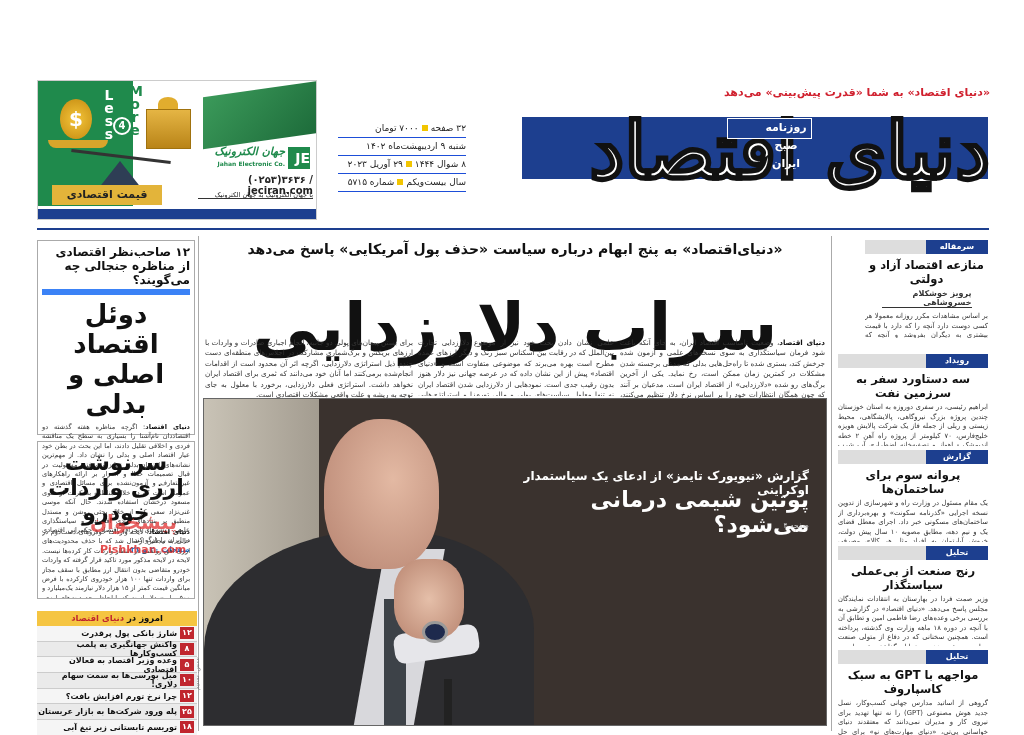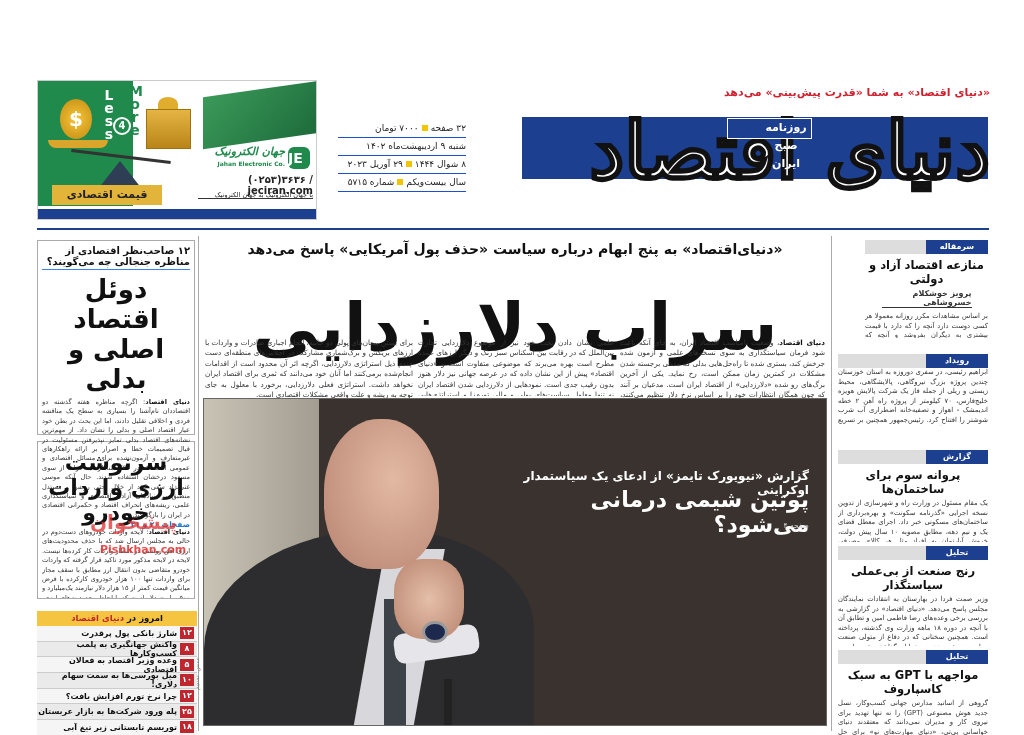--- a/index.html
+++ b/index.html
@@ -24,21 +24,21 @@
   .ad-coin { position: absolute; left: 22px; top: 18px; width: 32px; height: 40px; border-radius: 50%; background: radial-gradient(circle,#f4c53a,#c48a10); color: #fff; font-weight: bold; font-size: 20px; text-align: center; line-height: 40px; }
   .ad-scale-l { position: absolute; left: 10px; top: 59px; width: 60px; height: 8px; background: #d9a52b; border-radius: 0 0 30px 30px; }
   .ad-gift { position: absolute; left: 108px; top: 28px; width: 45px; height: 40px; background: linear-gradient(#e5b544,#b98418); border: 1px solid #a0720e; }
   .ad-gift-bow { position: absolute; left: 120px; top: 16px; width: 20px; height: 14px; background: #e1ad2e; border-radius: 50% 50% 10% 10%; }
   .ad-beam { position: absolute; left: 33px; top: 74px; width: 100px; height: 3px; background: #333; transform: rotate(7deg); }
   .ad-base { position: absolute; left: 60px; top: 80px; width: 0; height: 0; border-left: 22px solid transparent; border-right: 22px solid transparent; border-bottom: 28px solid #2e3e55; }
   .ad-less { position: absolute; left: 65px; top: 8px; width: 12px; color: #fff; font-size: 14px; line-height: 13px; font-weight: bold; text-align: center; word-break: break-all; }
   .ad-more { position: absolute; left: 91px; top: 4px; width: 12px; color: #1f8a4c; font-size: 14px; line-height: 13px; font-weight: bold; text-align: center; word-break: break-all; }
   .ad-four { position: absolute; left: 75px; top: 36px; width: 18px; height: 18px; border-radius: 50%; border: 2px solid #fff; background: #1f8a4c; color: #fff; font-size: 10px; font-weight: bold; text-align: center; line-height: 14px; }
   .ad-price { position: absolute; left: 14px; top: 104px; width: 110px; height: 20px; background: #e3b43a; color: #222; font-size: 11px; font-weight: bold; text-align: center; line-height: 20px; direction: rtl; }
-  .ad-brand-logo { position: absolute; left: 250px; top: 66px; width: 22px; height: 22px; background: #1f8a4c; color: #fff; font-size: 14px; font-weight: bold; text-align: left; line-height: 22px; border-radius: 6px; }
+  .ad-brand-logo { position: absolute; left: 250px; top: 66px; width: 22px; height: 22px; background: #1f8a4c; color: #fff; font-size: 14px; font-weight: bold; text-align: right; line-height: 22px; }
   .ad-brand-fa { position: absolute; left: 165px; top: 64px; width: 82px; text-align: right; color: #1f8a4c; font-size: 11px; font-weight: bold; font-style: italic; direction: rtl; }
   .ad-brand-en { position: absolute; left: 165px; top: 79px; width: 82px; text-align: right; color: #1f8a4c; font-size: 6px; font-weight: bold; }
   .ad-url { position: absolute; left: 160px; top: 93px; width: 115px; text-align: right; font-size: 10px; font-weight: bold; color: #222; border-bottom: 1px solid #333; padding-bottom: 2px; }
   .ad-slogan { position: absolute; left: 160px; top: 110px; width: 115px; text-align: right; font-size: 6.5px; color: #222; direction: rtl; }
   .ad-bottom { position: absolute; left: 0; top: 128px; width: 280px; height: 12px; background: #1d3f8f; }
 
   
   .rule-h { height: 1px; background: #888; }
   .rule-v { width: 1px; background: #aaa; }
 
@@ -61,21 +61,21 @@
   .photo-cuff { position: absolute; left: 190px; top: 230px; width: 85px; height: 30px; background: #e6e6ea; border-radius: 10px; transform: rotate(-8deg); }
   .photo-watch { position: absolute; left: 218px; top: 222px; width: 26px; height: 22px; background: #1e2a4d; border: 3px solid #999; border-radius: 50%; }
   .photo-mic { position: absolute; left: 240px; top: 280px; width: 8px; height: 48px; background: #222; }
   .photo-kicker { position: absolute; left: 290px; top: 70px; width: 315px; text-align: right; direction: rtl; color: #fff; font-size: 12px; font-weight: bold; }
   .photo-title { position: absolute; left: 290px; top: 88px; width: 315px; text-align: right; direction: rtl; color: #fff; font-size: 22px; font-weight: bold; }
   .photo-page { position: absolute; left: 290px; top: 122px; width: 315px; text-align: right; direction: rtl; color: #ddd; font-size: 7.5px; }
   .photo-credit { left: 193px; top: 690px; font-size: 6px; color: #777; transform: rotate(-90deg); transform-origin: left top; direction: rtl; }
 
   
   .left-col { left: 37px; top: 240px; width: 158px; }
-  .left-kicker { font-size: 10px; font-weight: bold; direction: rtl; text-align: right; color: #111; border-bottom: 1px solid #3b82f6; padding-bottom: 2px; }
+  .left-kicker { font-size: 12px; font-weight: bold; direction: rtl; text-align: right; color: #111; border-bottom: 6px solid #3b82f6; padding-bottom: 2px; }
   .left-title { direction: rtl; text-align: center; font-size: 26px; font-weight: bold; line-height: 30px; color: #111; margin-top: 4px; }
   .box { border: 1px solid #aaa; padding: 4px; }
   .watermark { left: 90px; top: 510px; color: #e03030; font-weight: bold; font-size: 20px; opacity: 0.75; direction: rtl; }
   .watermark2 { left: 100px; top: 543px; color: #e03030; font-size: 11px; font-weight: bold; opacity: 0.85; }
 
   
   .today { left: 37px; top: 611px; width: 160px; }
   .today-head { background: #f5c542; text-align: center; font-size: 8.5px; font-weight: bold; height: 15px; line-height: 15px; direction: rtl; color: #111; }
   .today-head span.red { color: #c0262e; }
   .today-item { display: flex; flex-direction: row-reverse; align-items: center; height: 15.7px; border-bottom: 1px solid #ccc; background: #f5f5f5; }
@@ -228,20 +228,21 @@
       </div>
     <div class="sec-title">منازعه اقتصاد آزاد و دولتی</div>
     <div class="sec-author">پرویز خوشکلام خسروشاهی</div>
     <div class="col-text" style="height:38px;overflow:hidden;">بر اساس مشاهدات مکرر روزانه معمولا هر کسی دوست دارد آنچه را که دارد با قیمت بیشتری به دیگران بفروشد و آنچه که دیگران دارند با قیمت کمتری خریداری کند. وقتی کسی تنها دارایی‌اش نیروی کار و دست‌هایش است که طرفدار افزایش حقوق و کاهش قیمت است.</div>
 
   </div>
   <div class="sec" style="height:92px;overflow:hidden;margin-top:16px;">
     <div class="sec-head">
         <span class="tag">رویداد</span>
       </div>
+    <div class="sec-title">سه دستاورد سفر به سرزمین نفت</div>
     <div class="col-text" style="height:58px;overflow:hidden;">ابراهیم رئیسی، در سفری دوروزه به استان خوزستان چندین پروژه بزرگ نیروگاهی، پالایشگاهی، محیط زیستی و ریلی از جمله فاز یک شرکت پالایش هویزه خلیج‌فارس، ۷۰ کیلومتر از پروژه راه آهن ۲ خطه اندیمشک - اهواز و تصفیه‌خانه اضطراری آب شرب شوشتر را افتتاح کرد. رئیس‌جمهور همچنین بر تسریع در پروژه انتقال آب اهواز تاکید کرد. رئیسی در ادامه این سفر با کارگران نیشکر هفت‌تپه دیدار کرد.</div>
 
   </div>
   <div class="sec" style="height:92px;overflow:hidden;">
     <div class="sec-head">
         <span class="tag">گزارش</span>
       </div>
     <div class="sec-title">پروانه سوم برای ساختمان‌ها</div>
     <div class="col-text" style="height:58px;overflow:hidden;">یک مقام مسئول در وزارت راه و شهرسازی از تدوین نسخه اجرایی «گذرنامه سکونت» و بهره‌برداری از ساختمان‌های مسکونی خبر داد. اجرای معطل قضای یک و نیم دهه، مطابق مصوبه ۱۰ سال پیش دولت، خروش آپارتمان به افراد مثل هر کالای مصرفی گران‌قیمت باید منوط به برگه ضمانت خرید باشد. این مصوبه تاکنون بایگانی بود و اکنون برای آن «پروانه جدید شهرداری» طراحی شده است.</div>
 

